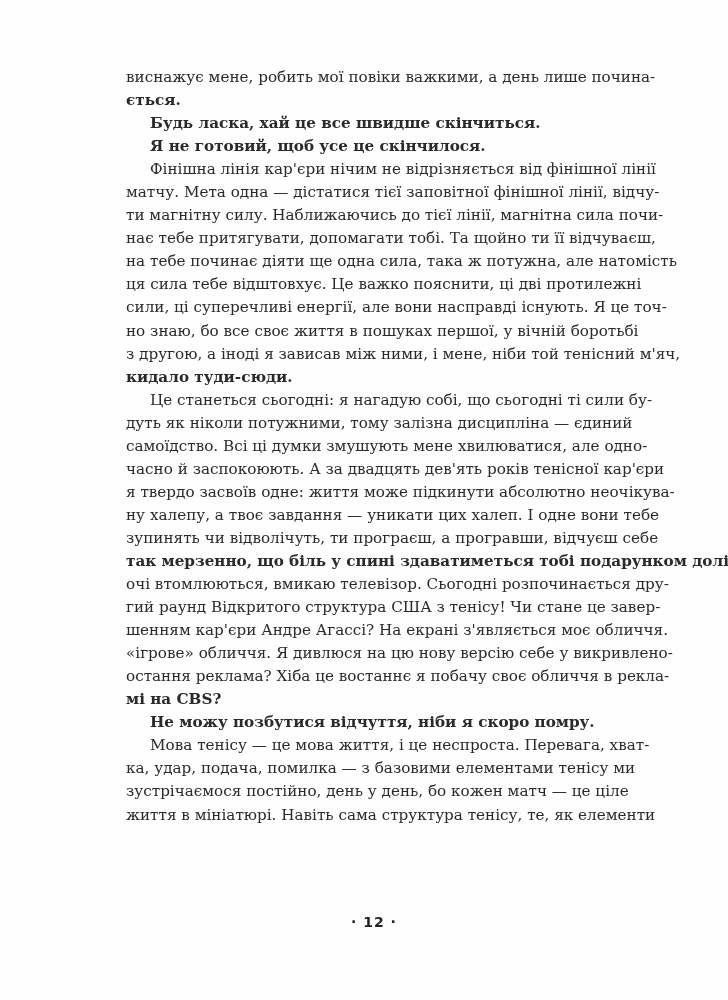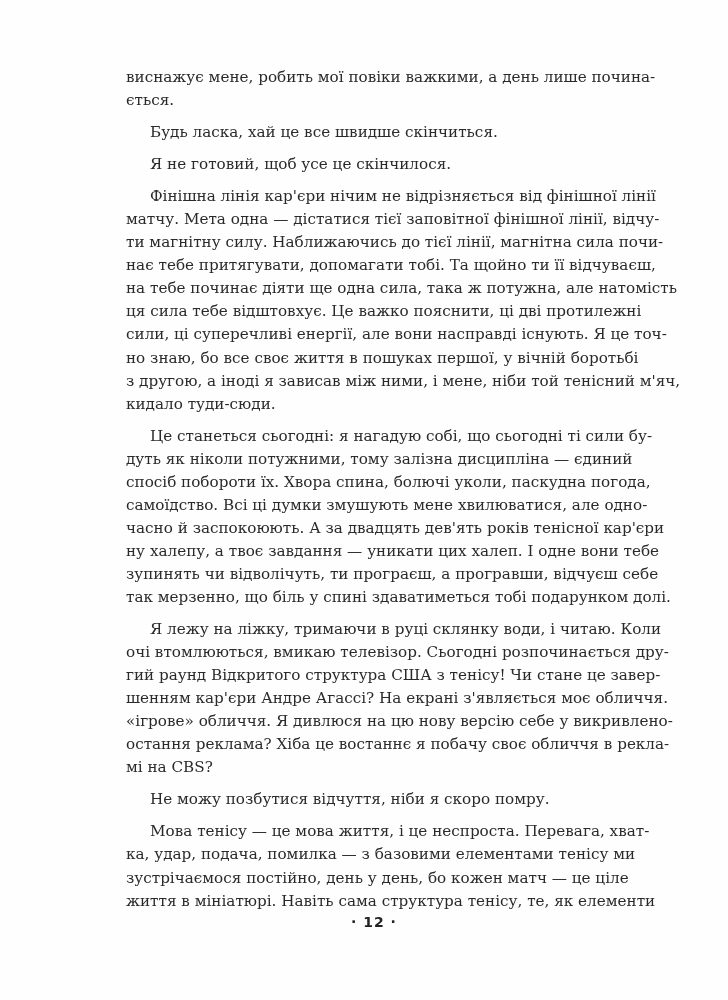--- a/index.html
+++ b/index.html
@@ -33,24 +33,24 @@
   .line {
     display: block;
     white-space: nowrap;
     text-align: justify;
     text-align-last: justify;
     height: 23.05px;
     overflow: visible;
   }
   .line.last {
     text-align-last: left;
+    font-weight: bold;
   }
   .line.indent {
     padding-left: 24px;
-    margin-top: 9px;
   }
   .page-number {
     position: absolute;
     top: 914px;
     left: 0;
     width: 748px;
     text-align: center;
     font-family: "DejaVu Sans", "Liberation Sans", sans-serif;
     font-weight: bold;
     font-size: 14px;
@@ -81,29 +81,28 @@
         <span class="line">на тебе починає діяти ще одна сила, така ж потужна, але натомість</span>
         <span class="line">ця сила тебе відштовхує. Це важко пояснити, ці дві протилежні</span>
         <span class="line">сили, ці суперечливі енергії, але вони насправді існують. Я це точ-</span>
         <span class="line">но знаю, бо все своє життя в пошуках першої, у вічній боротьбі</span>
         <span class="line">з другою, а іноді я зависав між ними, і мене, ніби той тенісний м'яч,</span>
         <span class="line last">кидало туди-сюди.</span>
       </div>
       <div>
         <span class="line indent">Це станеться сьогодні: я нагадую собі, що сьогодні ті сили бу-</span>
         <span class="line">дуть як ніколи потужними, тому залізна дисципліна — єдиний</span>
-        <span class="line">спосіб побороти їх. Хвора спина, болючі уколи, паскудна погода,</span>
         <span class="line">самоїдство. Всі ці думки змушують мене хвилюватися, але одно-</span>
         <span class="line">часно й заспокоюють. А за двадцять дев'ять років тенісної кар'єри</span>
+        <span class="line">я твердо засвоїв одне: життя може підкинути абсолютно неочікува-</span>
         <span class="line">ну халепу, а твоє завдання — уникати цих халеп. І одне вони тебе</span>
         <span class="line">зупинять чи відволічуть, ти програєш, а програвши, відчуєш себе</span>
         <span class="line last">так мерзенно, що біль у спині здаватиметься тобі подарунком долі.</span>
       </div>
       <div>
-        <span class="line indent">Я лежу на ліжку, тримаючи в руці склянку води, і читаю. Коли</span>
         <span class="line">очі втомлюються, вмикаю телевізор. Сьогодні розпочинається дру-</span>
         <span class="line">гий раунд Відкритого структура США з тенісу! Чи стане це завер-</span>
         <span class="line">шенням кар'єри Андре Агассі? На екрані з'являється моє обличчя.</span>
         <span class="line">«ігрове» обличчя. Я дивлюся на цю нову версію себе у викривлено-</span>
         <span class="line">остання реклама? Хіба це востаннє я побачу своє обличчя в рекла-</span>
         <span class="line last">мі на CBS?</span>
       </div>
       <div>
         <span class="line indent last">Не можу позбутися відчуття, ніби я скоро помру.</span>
       </div>

